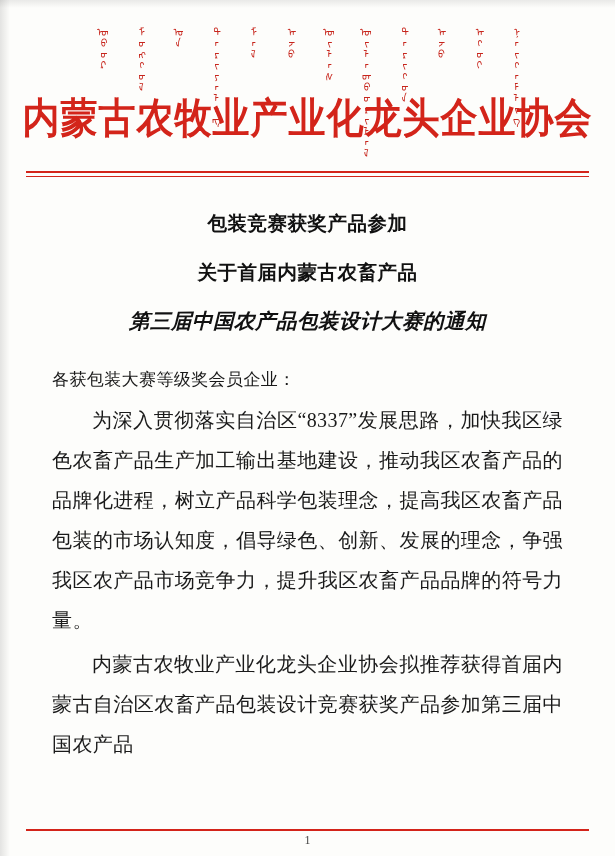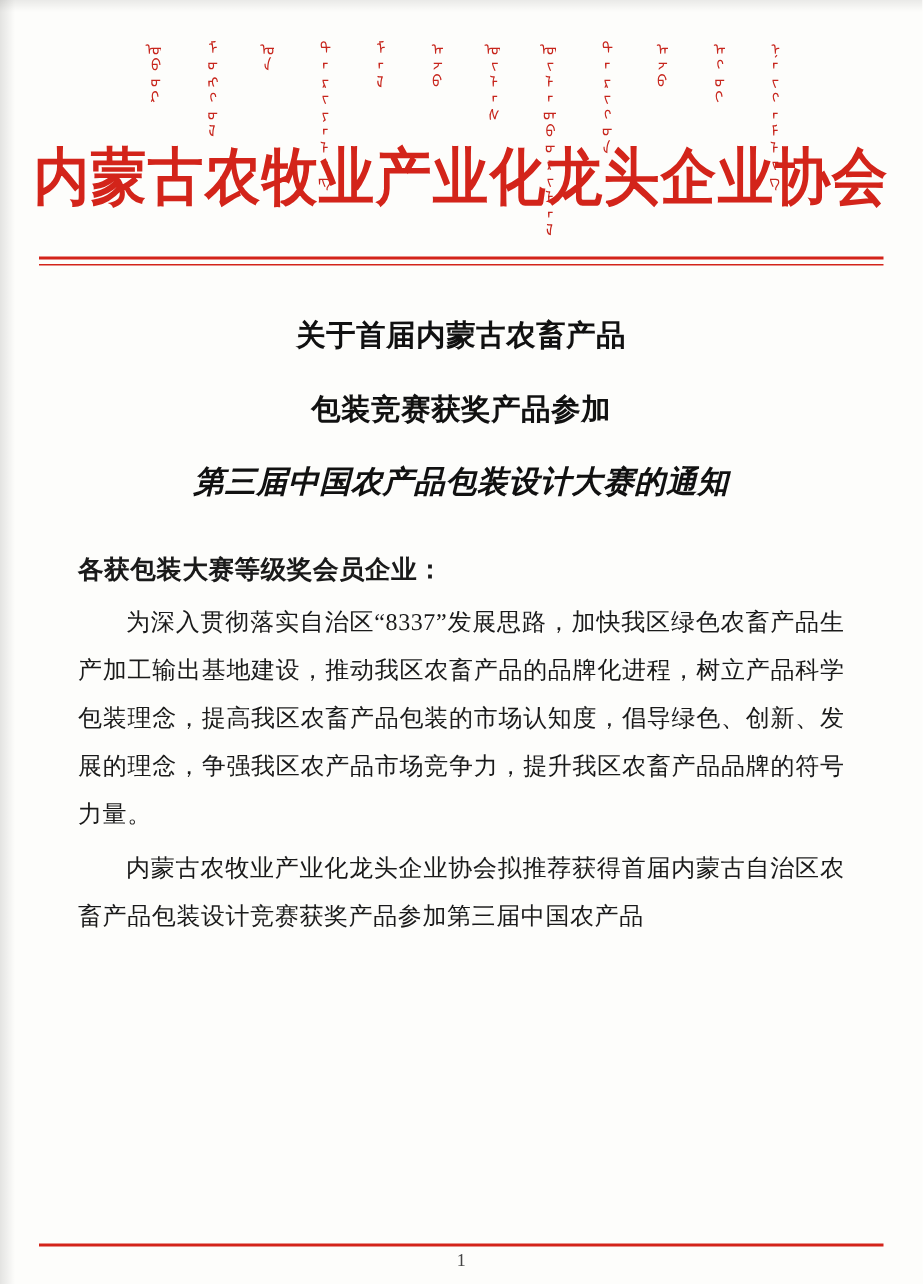--- a/index.html
+++ b/index.html
@@ -87,24 +87,23 @@
   }
   .doc-title.line2 { margin-bottom: 26px; }
   .doc-title.line3 { font-size: 20.5px; margin-bottom: 30px; font-style: italic; }
 
   .salutation {
     font-size: 17px;
     color: #1a1a1a;
     line-height: 1.9;
     margin: 0 0 4px 0;
     letter-spacing: 0.4px;
-    font-weight: bold;
   }
   .para {
-    font-size: 16px;
+    font-size: 20px;
     color: #1a1a1a;
     line-height: 2.0;
     text-align: justify;
     text-justify: inter-ideograph;
     margin: 0;
     text-indent: 2em;
     letter-spacing: 0.4px;
   }
   .para + .para { margin-top: 4px; }
 
@@ -169,22 +168,22 @@
 
     <div class="org-title">内蒙古农牧业产业化龙头企业协会</div>
 
     <div class="rule-wrap">
       <div class="rule-thick"></div>
       <div class="rule-thin"></div>
     </div>
   </div>
 
   <div class="body-area">
+    <div class="doc-title line2">包装竞赛获奖产品参加</div>
     <div class="doc-title line1">关于首届内蒙古农畜产品</div>
-    <div class="doc-title line2">包装竞赛获奖产品参加</div>
     <div class="doc-title line3">第三届中国农产品包装设计大赛的通知</div>
 
     <p class="salutation">各获包装大赛等级奖会员企业：</p>
 
     <p class="para">为深入贯彻落实自治区“8337”发展思路，加快我区绿色农畜产品生产加工输出基地建设，推动我区农畜产品的品牌化进程，树立产品科学包装理念，提高我区农畜产品包装的市场认知度，倡导绿色、创新、发展的理念，争强我区农产品市场竞争力，提升我区农畜产品品牌的符号力量。</p>
     <p class="para">内蒙古农牧业产业化龙头企业协会拟推荐获得首届内蒙古自治区农畜产品包装设计竞赛获奖产品参加第三届中国农产品</p>
   </div>
 
   <div class="footer">
     <div class="footer-rule"></div>

